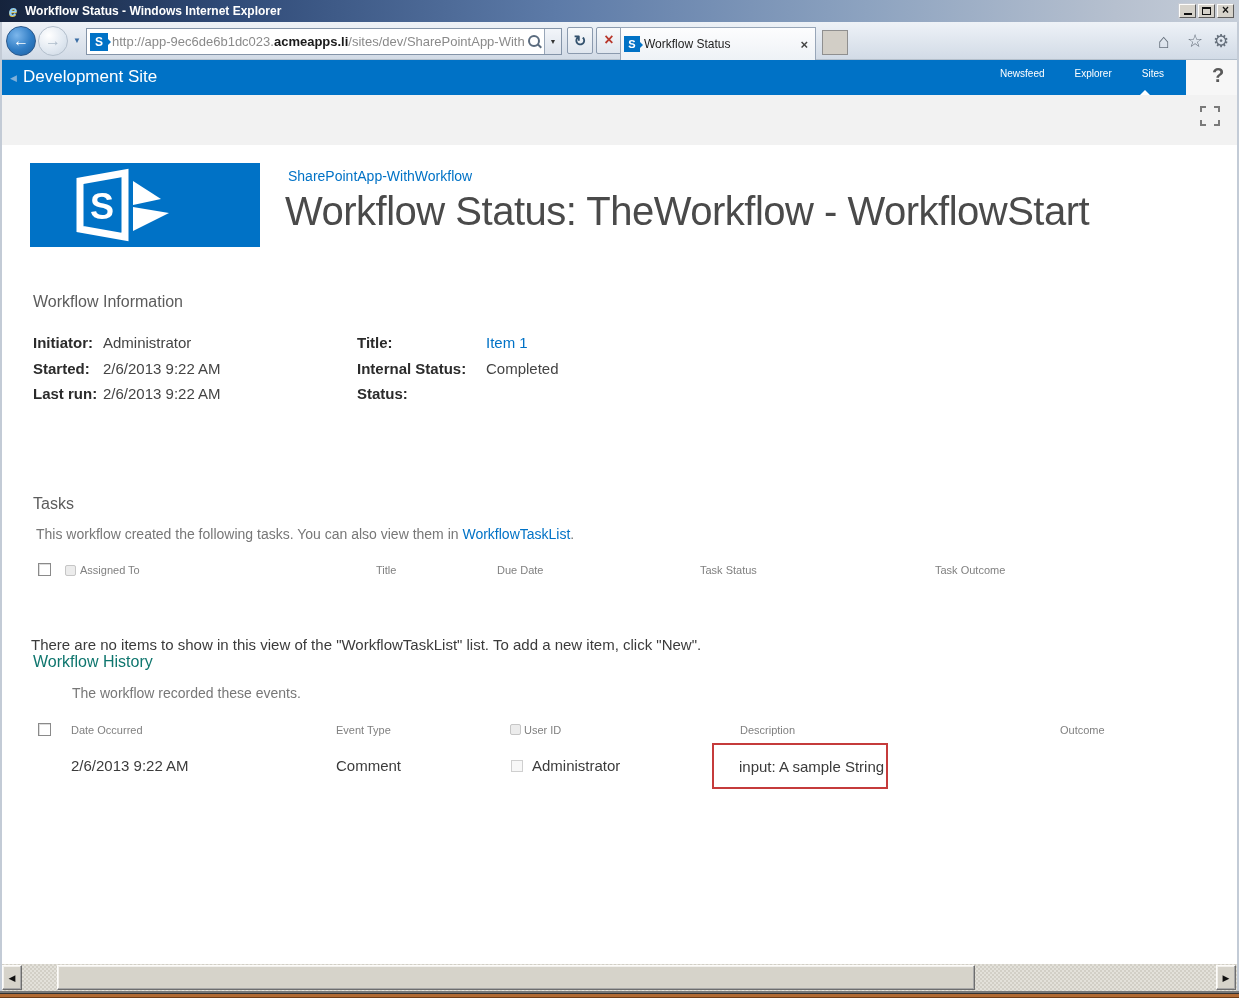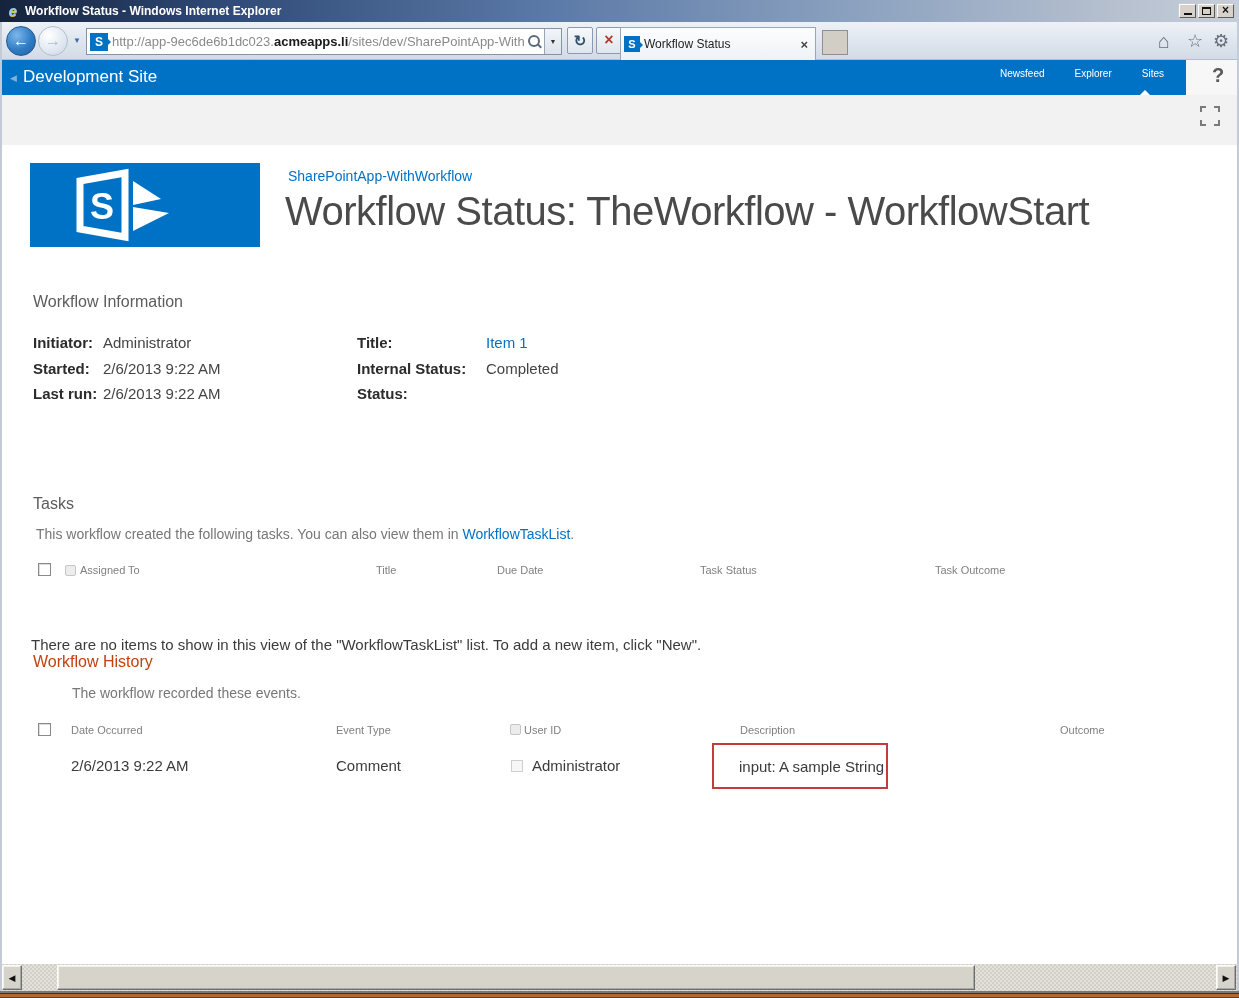--- a/index.html
+++ b/index.html
@@ -217,21 +217,21 @@
     <span class="cb" style="left:38px; top:418px;"></span>
     <span class="presence" style="left:65px; top:420px;"></span>
     <span class="col-h" style="left:80px; top:419px;">Assigned To</span>
     <span class="col-h" style="left:376px; top:419px;">Title</span>
     <span class="col-h" style="left:497px; top:419px;">Due Date</span>
     <span class="col-h" style="left:700px; top:419px;">Task Status</span>
     <span class="col-h" style="left:935px; top:419px;">Task Outcome</span>
 
     <div class="row-t" style="left:31px; top:451px;margin-top:40px;">There are no items to show in this view of the "WorkflowTaskList" list. To add a new item, click "New".</div>
 
-    <div class="section-h" style="left:33px; top:508px; color:#c2410c;">Workflow History</div>
+    <div class="section-h" style="left:33px; top:508px; color:#0f766e;">Workflow History</div>
     <div class="gray-p" style="left:44px; top:540px;margin-left:28px;">The workflow recorded these events.</div>
 
     <span class="cb" style="left:38px; top:578px;"></span>
     <span class="col-h" style="left:71px; top:579px;">Date Occurred</span>
     <span class="col-h" style="left:336px; top:579px;">Event Type</span>
     <span class="presence" style="left:510px; top:579px;"></span>
     <span class="col-h" style="left:524px; top:579px;">User ID</span>
     <span class="col-h" style="left:740px; top:579px;">Description</span>
     <span class="col-h" style="left:1060px; top:579px;">Outcome</span>
 

